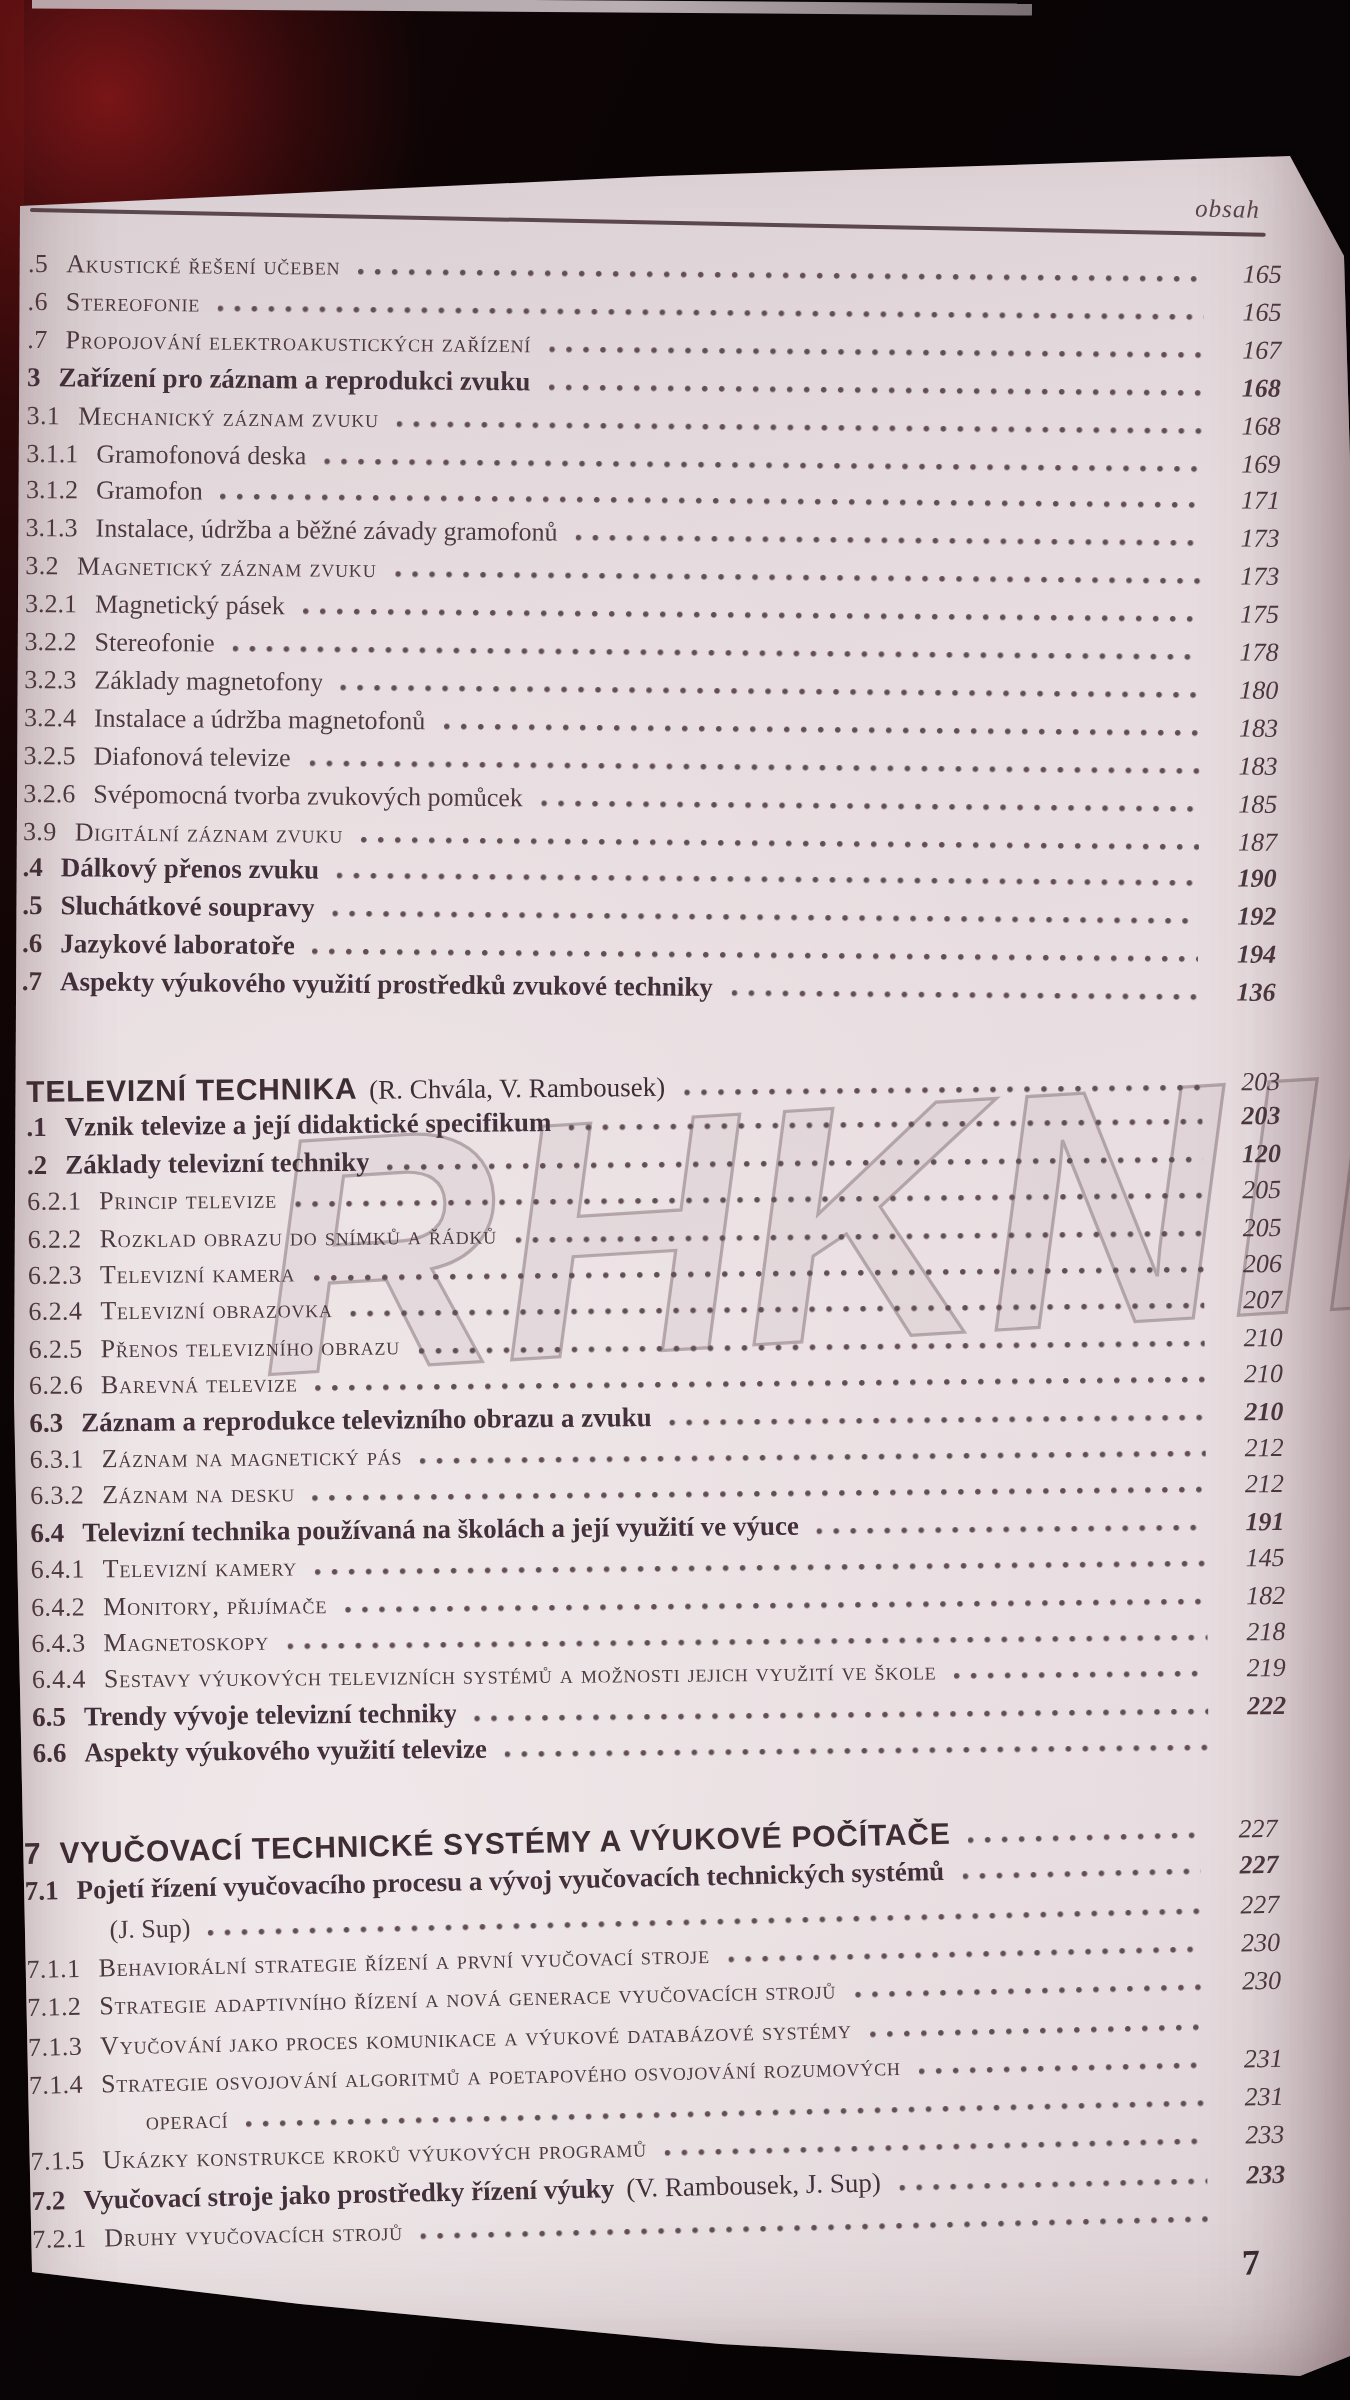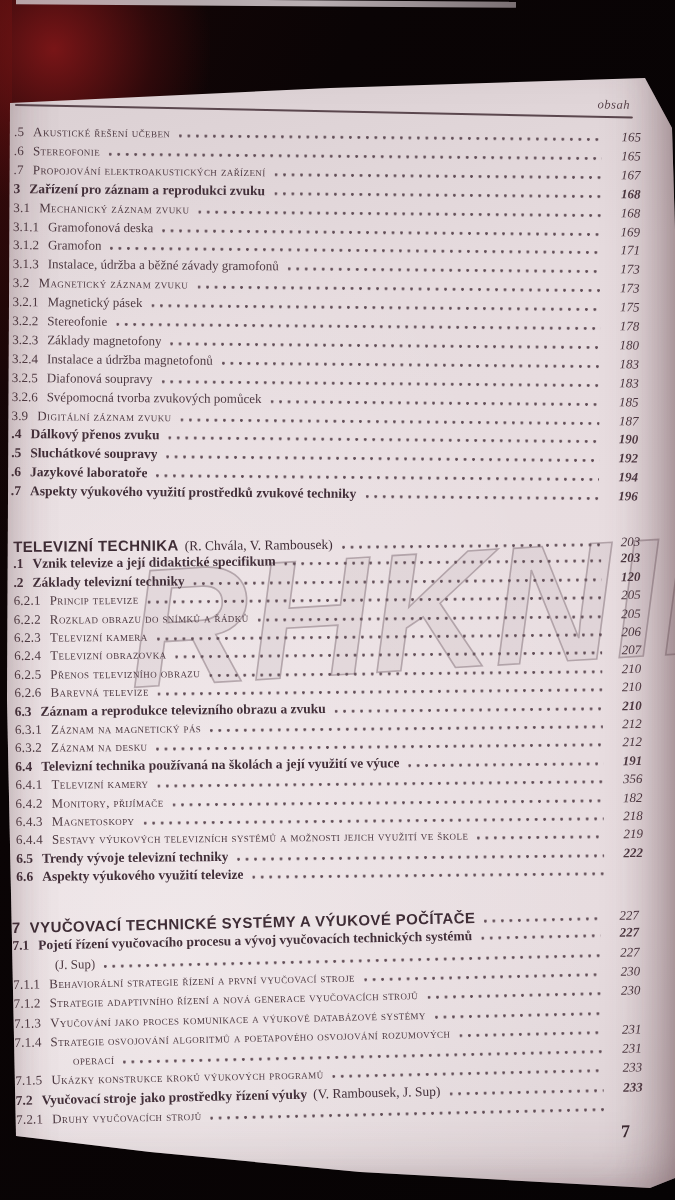--- a/index.html
+++ b/index.html
@@ -177,21 +177,21 @@
             <span class="page">180</span>
           </div>
           <div class="row plain" style="top: 350.8px;">
             <span class="num">3.2.4</span>
             <span class="title">Instalace a údržba magnetofonů</span>
             <span class="leader"></span>
             <span class="page">183</span>
           </div>
           <div class="row plain" style="top: 369.7px;">
             <span class="num">3.2.5</span>
-            <span class="title">Diafonová soupravy</span>
+            <span class="title">Diafonová televize</span>
             <span class="leader"></span>
             <span class="page">183</span>
           </div>
           <div class="row plain" style="top: 388.6px;">
             <span class="num">3.2.6</span>
             <span class="title">Svépomocná tvorba zvukových pomůcek</span>
             <span class="leader"></span>
             <span class="page">185</span>
           </div>
           <div class="row sc" style="top: 407.5px;">
@@ -215,21 +215,21 @@
           <div class="row bold" style="top: 464.2px;">
             <span class="num">.6</span>
             <span class="title">Jazykové laboratoře</span>
             <span class="leader"></span>
             <span class="page">194</span>
           </div>
           <div class="row bold" style="top: 483.1px;">
             <span class="num">.7</span>
             <span class="title">Aspekty výukového využití prostředků zvukové techniky</span>
             <span class="leader"></span>
-            <span class="page">196</span>
+            <span class="page">136</span>
           </div>
         </div>
         <div class="block b-tv">
           <div class="row chapter" style="top: 538px;">
             <span class="title">TELEVIZNÍ TECHNIKA</span>
             <span class="suffix">(R. Chvála, V. Rambousek)</span>
             <span class="leader"></span>
             <span class="page">203</span>
           </div>
           <div class="row bold" style="top: 556.4px;">
@@ -301,21 +301,21 @@
           <div class="row bold" style="top: 758.8px;">
             <span class="num">6.4</span>
             <span class="title">Televizní technika používaná na školách a její využití ve výuce</span>
             <span class="leader"></span>
             <span class="page">191</span>
           </div>
           <div class="row sc" style="top: 777.2px;">
             <span class="num">6.4.1</span>
             <span class="title">Televizní kamery</span>
             <span class="leader"></span>
-            <span class="page">356</span>
+            <span class="page">145</span>
           </div>
           <div class="row sc" style="top: 795.6px;">
             <span class="num">6.4.2</span>
             <span class="title">Monitory, přijímače</span>
             <span class="leader"></span>
             <span class="page">182</span>
           </div>
           <div class="row sc" style="top: 814px;">
             <span class="num">6.4.3</span>
             <span class="title">Magnetoskopy</span>

